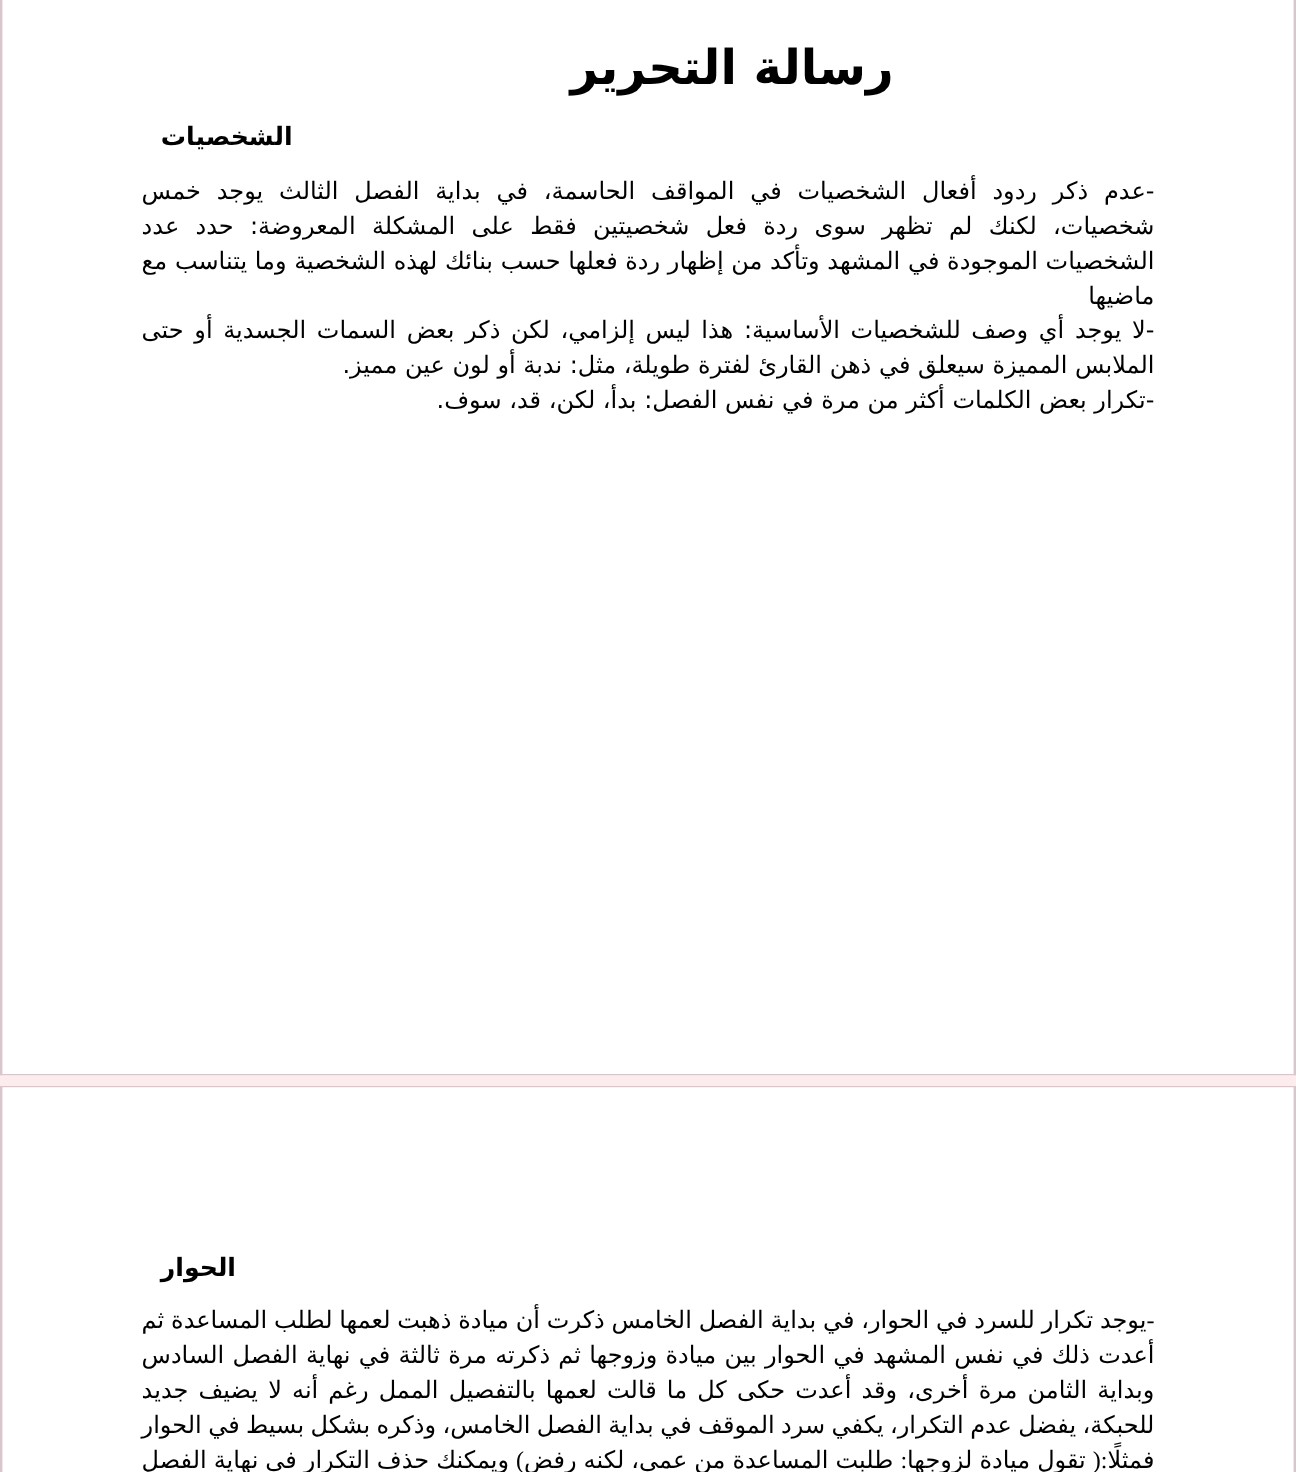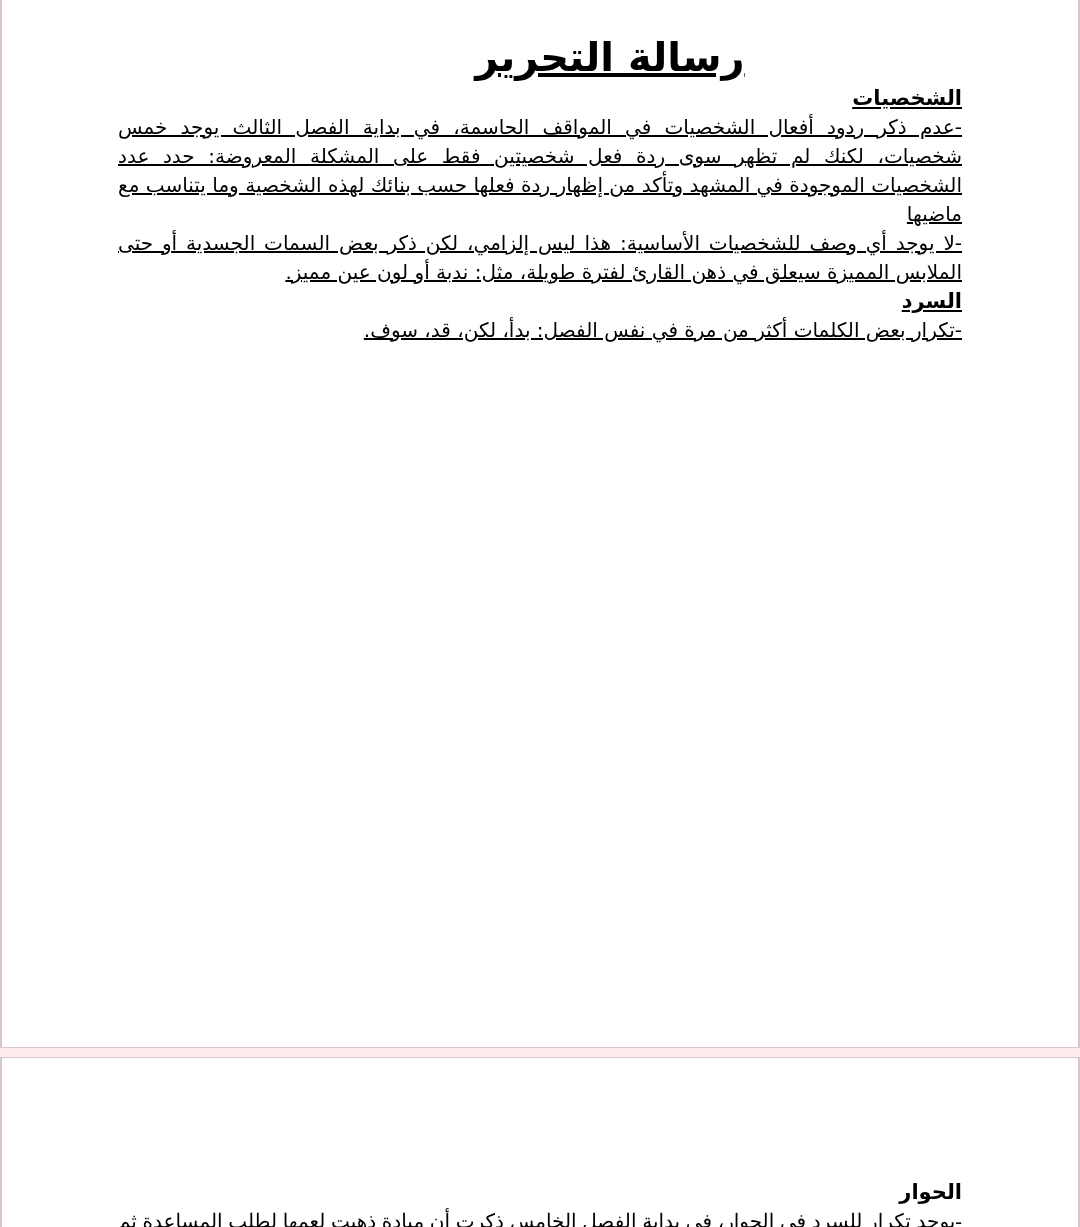--- a/index.html
+++ b/index.html
@@ -21,49 +21,48 @@
     box-sizing: border-box;
     width: 1080px;
     background: #ffffff;
     border-left: 2px solid #d9c6ca;
     border-right: 2px solid #d9c6ca;
     padding: 0 116px;
     direction: rtl;
     position: relative;
   }
   .page1 {
-    height: 1048px;
+    height: 896px;
     border-bottom: 1px solid #d9c6ca;
     padding-top: 30px;
-    text-decoration: underline;
   }
   .page-gap {
     height: 9px;
     background: #fceced;
   }
   .page2 {
     height: 398px;
     border-top: 1px solid #d9c6ca;
     padding-top: 120px;
   }
   .doc-title {
     margin: 0;
     font-size: 40px;
     line-height: 54px;
     font-weight: bold;
     text-align: center;
     position: relative;
     right: -70px;
   }
   h2.section-heading {
-    margin: 0;
+    margin: 16px;
     font-size: 21px;
     line-height: 29px;
     font-weight: bold;
-    text-align: right;
+    text-align: left;
   }
   .h-characters { margin-top: 60px; }
   .h-sard { margin-top: 48px; }
   p.body-par {
     margin: 0;
     font-size: 20px;
     line-height: 29px;
     text-align: justify;
     text-justify: inter-word;
   }
@@ -96,21 +95,20 @@
 
   <div class="page page1">
     <h1 class="doc-title">رسالة التحرير</h1>
 
     <h2 class="section-heading h-characters">الشخصيات</h2>
 
     <p class="body-par mt-par">-عدم ذكر ردود أفعال الشخصيات في المواقف الحاسمة، في بداية الفصل الثالث يوجد خمس شخصيات، لكنك لم تظهر سوى ردة فعل شخصيتين فقط على المشكلة المعروضة: حدد عدد الشخصيات الموجودة في المشهد وتأكد من إظهار ردة فعلها حسب بنائك لهذه الشخصية وما يتناسب مع ماضيها</p>
 
     <p class="body-par mt-par">-لا يوجد أي وصف للشخصيات الأساسية: هذا ليس إلزامي، لكن ذكر بعض السمات الجسدية أو حتى الملابس المميزة سيعلق في ذهن القارئ لفترة طويلة، مثل: ندبة أو لون عين مميز.</p>
 
-    <h2 class="section-heading h-sard">السرد</h2>
 
     <p class="body-par mt-par">-تكرار بعض الكلمات أكثر من مرة في نفس الفصل: بدأ، لكن، قد، سوف.</p>
 
   </div>
 
   <div class="page-gap"></div>
 
   <div class="page page2">
     <h2 class="section-heading">الحوار</h2>
 

